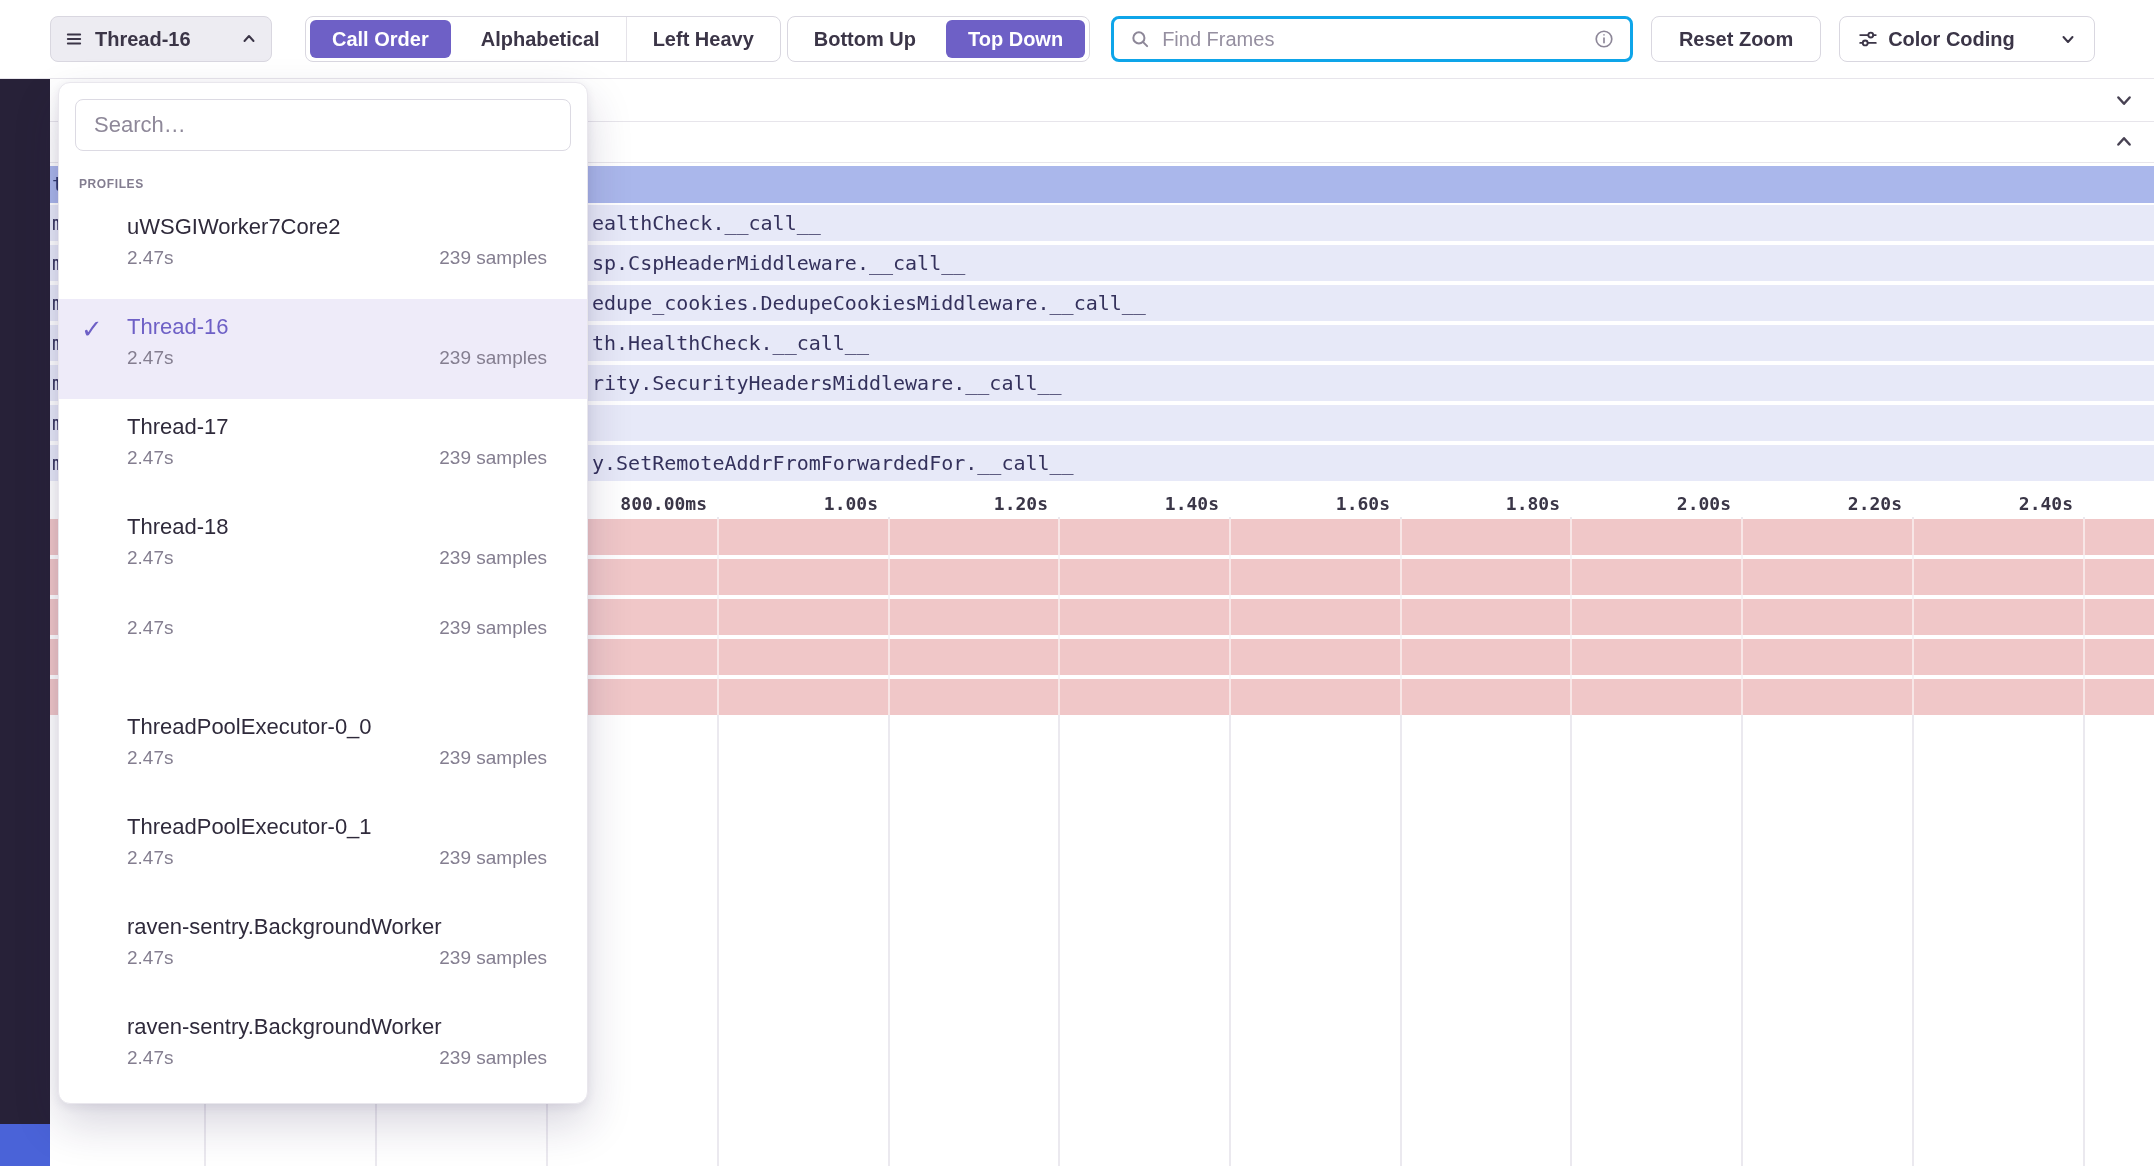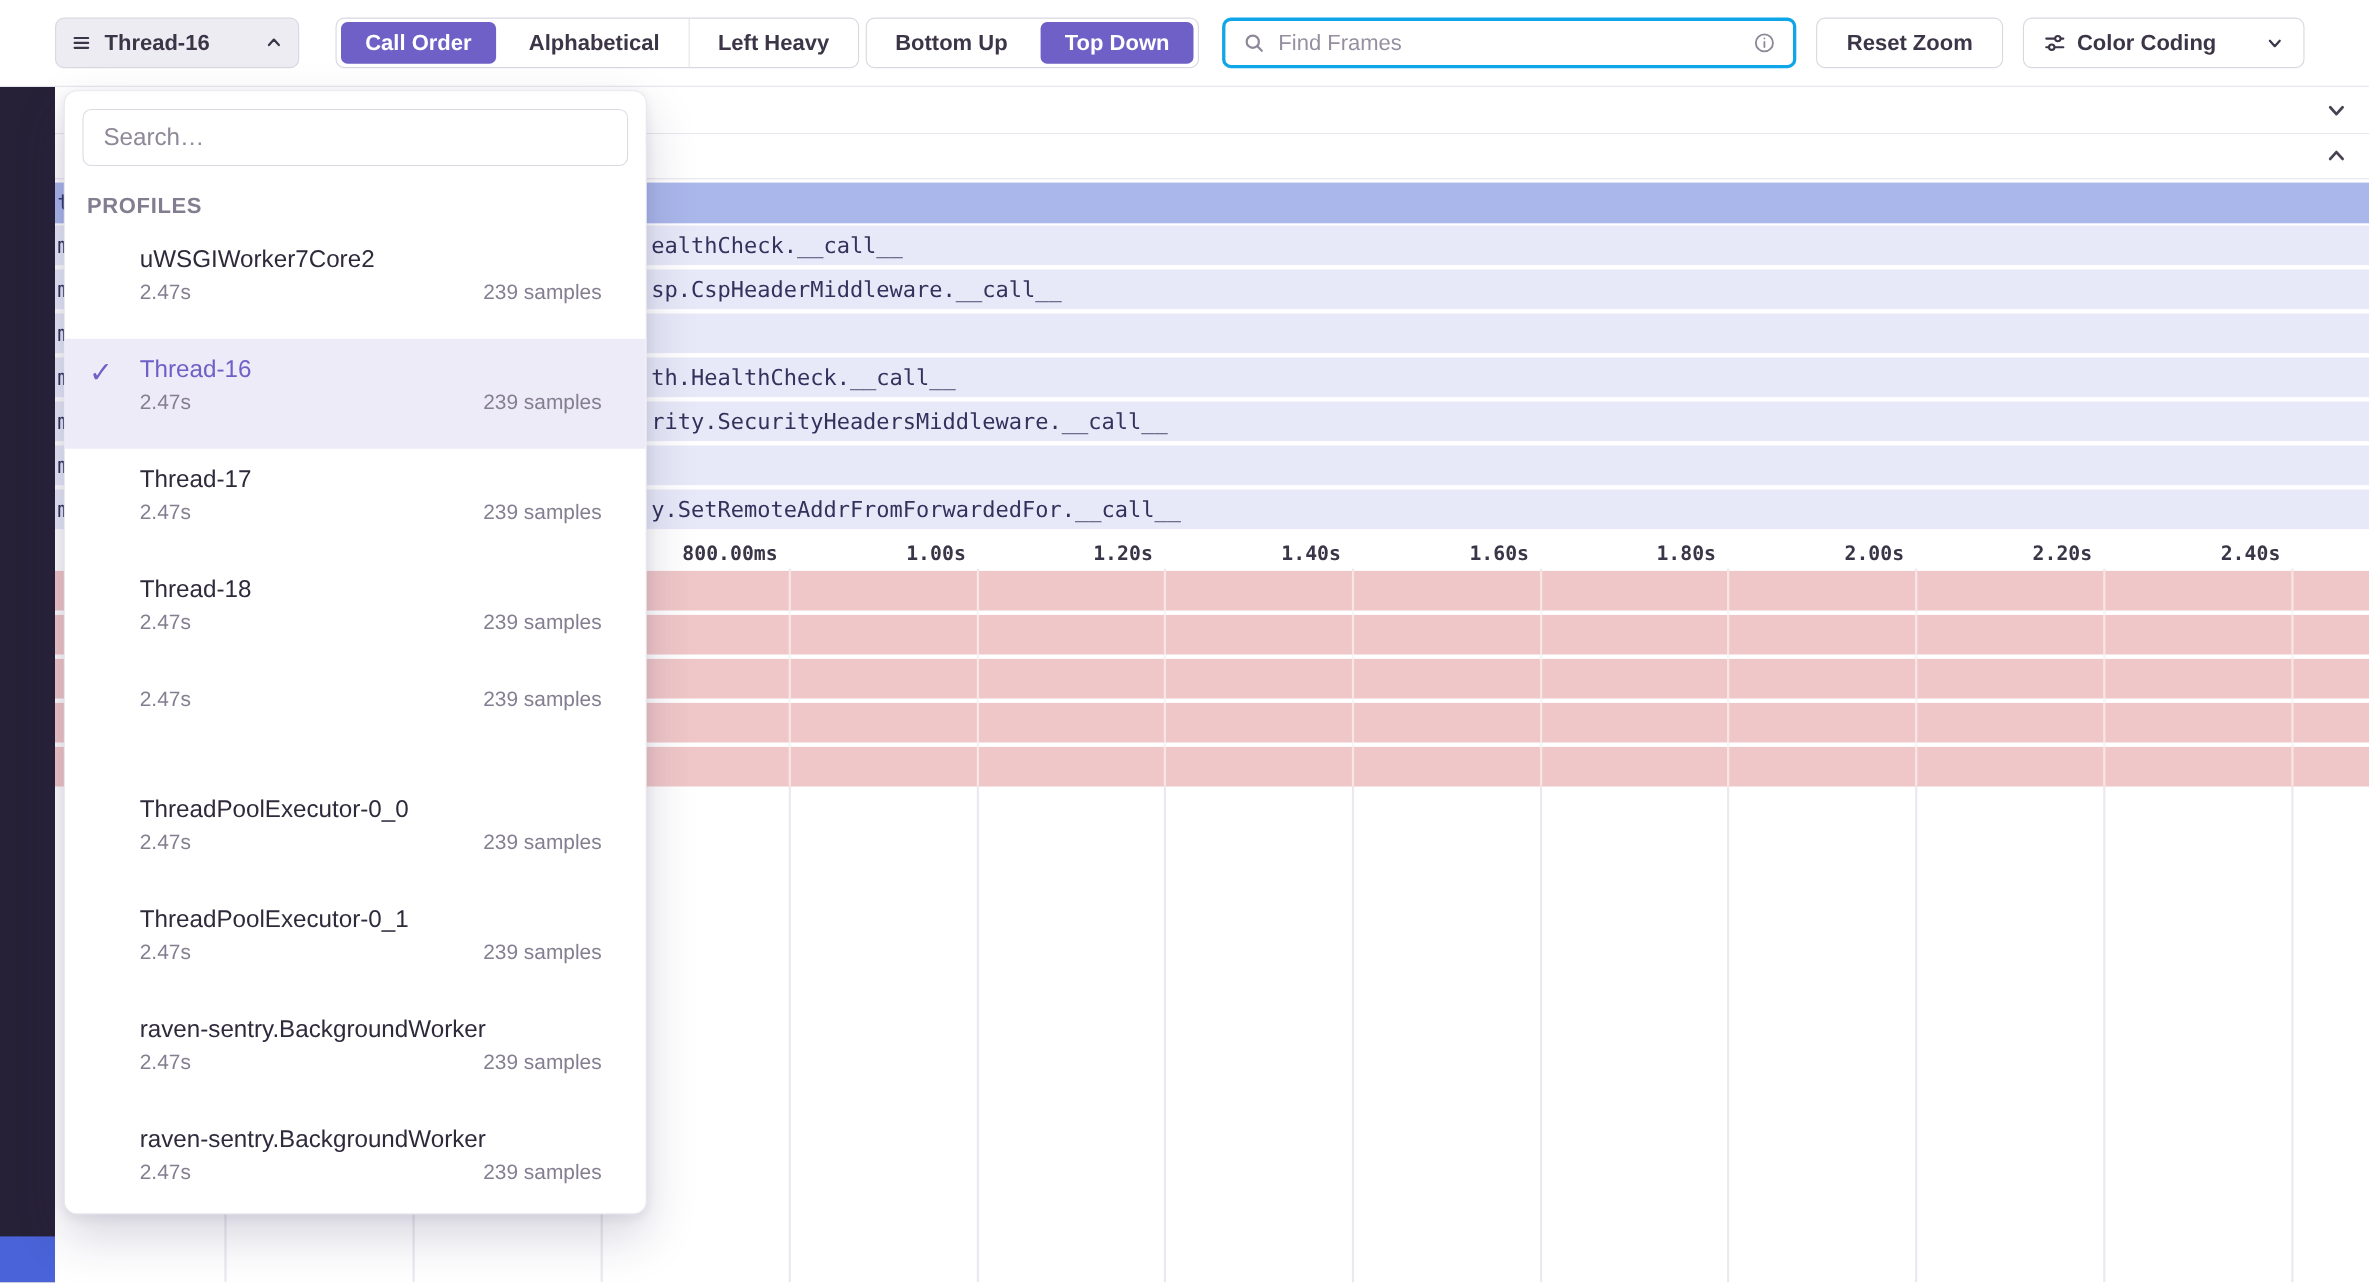--- a/index.html
+++ b/index.html
@@ -75,21 +75,21 @@
 
   
   .dropdown-panel{position:absolute;left:58px;top:82px;width:530px;height:1022px;background:#fff;
                   border:1px solid #e9e7ed;border-radius:12px;z-index:40;padding-top:16px;
                   box-shadow:0 20px 45px rgba(40,30,75,.18),0 3px 10px rgba(40,30,75,.08);}
   .panel-search{margin:0 16px;height:52px;border:1px solid #dcdae3;border-radius:8px;
                 display:flex;align-items:center;padding:0 16px;}
   .panel-search input{flex:1;min-width:0;border:none;outline:none;background:transparent;
                       font:400 22px "Liberation Sans",sans-serif;color:#3b3547;}
   .panel-search input::placeholder{color:#8e8899;}
-  .panel-header{margin:26px 0 8px 20px;font-size:20px;font-weight:700;letter-spacing:.6px;color:#837d90;}
+  .panel-header{margin:26px 0 8px 20px;font-size:12px;font-weight:700;letter-spacing:.6px;color:#837d90;}
   .panel-item{position:relative;height:100px;padding:13px 40px 0 68px;cursor:pointer;}
   .panel-item.selected{background:#eeebf9;}
   .check{position:absolute;left:22px;top:15px;font-size:26px;color:var(--accent);visibility:hidden;}
   .panel-item.selected .check{visibility:visible;}
   .item-name{font-size:22px;line-height:30px;color:#2f2a3b;white-space:nowrap;overflow:hidden;}
   .panel-item.selected .item-name{color:var(--accent);}
   .item-sub{display:flex;justify-content:space-between;margin-top:5px;font-size:19px;color:#847e90;}
 </style>
 </head>
 <body>
@@ -187,20 +187,21 @@
         <span class="lbl">ealthCheck.__call__</span>
       </div>
 
       <div class="frame-row" style="top: 245px;">
         <span class="frag">m</span>
         <span class="lbl">sp.CspHeaderMiddleware.__call__</span>
       </div>
 
       <div class="frame-row" style="top: 285px;">
         <span class="frag">m</span>
+        <span class="lbl">edupe_cookies.DedupeCookiesMiddleware.__call__</span>
       </div>
 
       <div class="frame-row" style="top: 325px;">
         <span class="frag">m</span>
         <span class="lbl">th.HealthCheck.__call__</span>
       </div>
 
       <div class="frame-row" style="top: 365px;">
         <span class="frag">m</span>
         <span class="lbl">rity.SecurityHeadersMiddleware.__call__</span>

